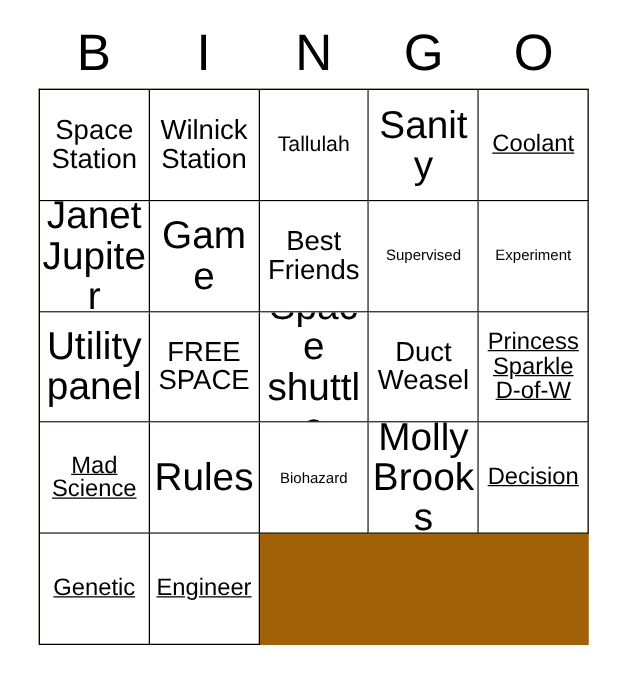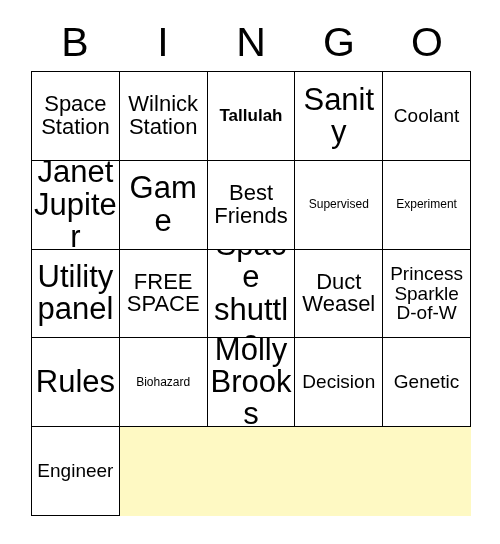--- a/index.html
+++ b/index.html
@@ -49,21 +49,21 @@
     left: 31px;
     top: 71px;
     width: 440px;
     height: 445px;
     box-sizing: border-box;
     display: grid;
     grid-template-columns: repeat(5, 1fr);
     grid-template-rows: repeat(5, 1fr);
     border-top: 1px solid #000000;
     border-left: 1px solid #000000;
-    background: #fef9c3;
+    background: #a16207;
   }
 
   .cell {
     box-sizing: border-box;
     border-right: 1px solid #000000;
     border-bottom: 1px solid #000000;
     display: flex;
     align-items: center;
     justify-content: center;
     text-align: center;
@@ -76,22 +76,22 @@
     display: block;
     width: 100%;
     line-height: 1.04;
     word-wrap: break-word;
     white-space: pre-line;
     color: #000000;
   }
 
   
   .fs-xs  .cell-text { font-size: 12px; }
-  .fs-s   .cell-text { font-size: 17px; font-weight: bold; }
-  .fs-m   .cell-text { font-size: 19px; }
+  .fs-s   .cell-text { font-size: 17px; }
+  .fs-m   .cell-text { font-size: 19px; text-decoration: underline; }
   .fs-l   .cell-text { font-size: 22px; }
   .fs-xl  .cell-text { font-size: 31px; }
   .fs-xxl .cell-text { font-size: 31px; }
 </style>
 </head>
 <body>
 
 <div class="card">
 
   <div class="bingo-header">
@@ -151,20 +151,24 @@
       </div>
       <div class="cell fs-l">
         <span class="cell-text">Duct
 Weasel</span>
       </div>
       <div class="cell fs-m">
         <span class="cell-text">Princess
 Sparkle
 D-of-W</span>
       </div>
+      <div class="cell fs-m">
+        <span class="cell-text">Mad
+Science</span>
+      </div>
       <div class="cell fs-xxl">
         <span class="cell-text">Rules</span>
       </div>
       <div class="cell fs-xs">
         <span class="cell-text">Biohazard</span>
       </div>
       <div class="cell fs-xl">
         <span class="cell-text">Molly
 Brooks</span>
       </div>

